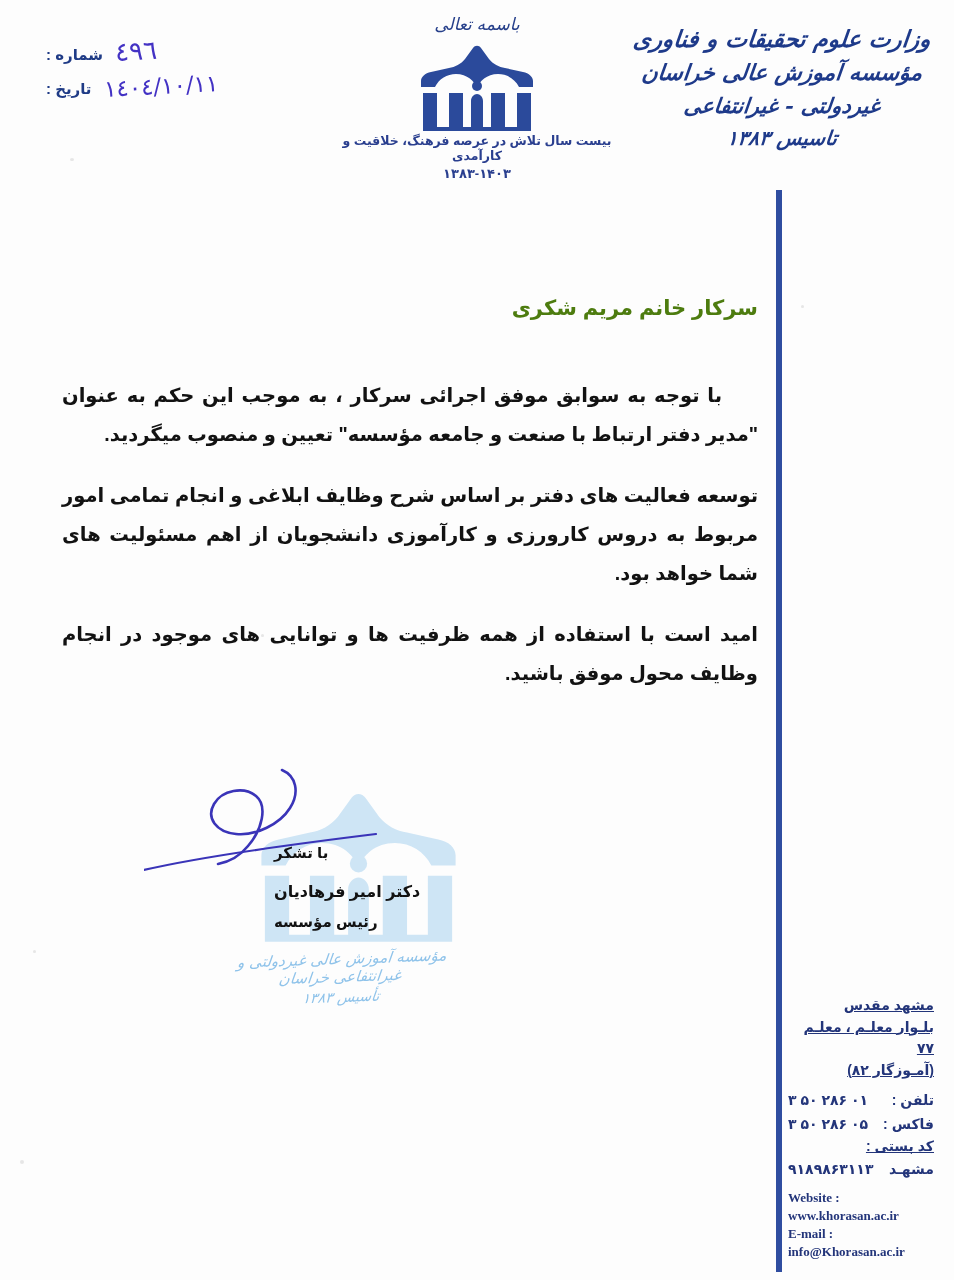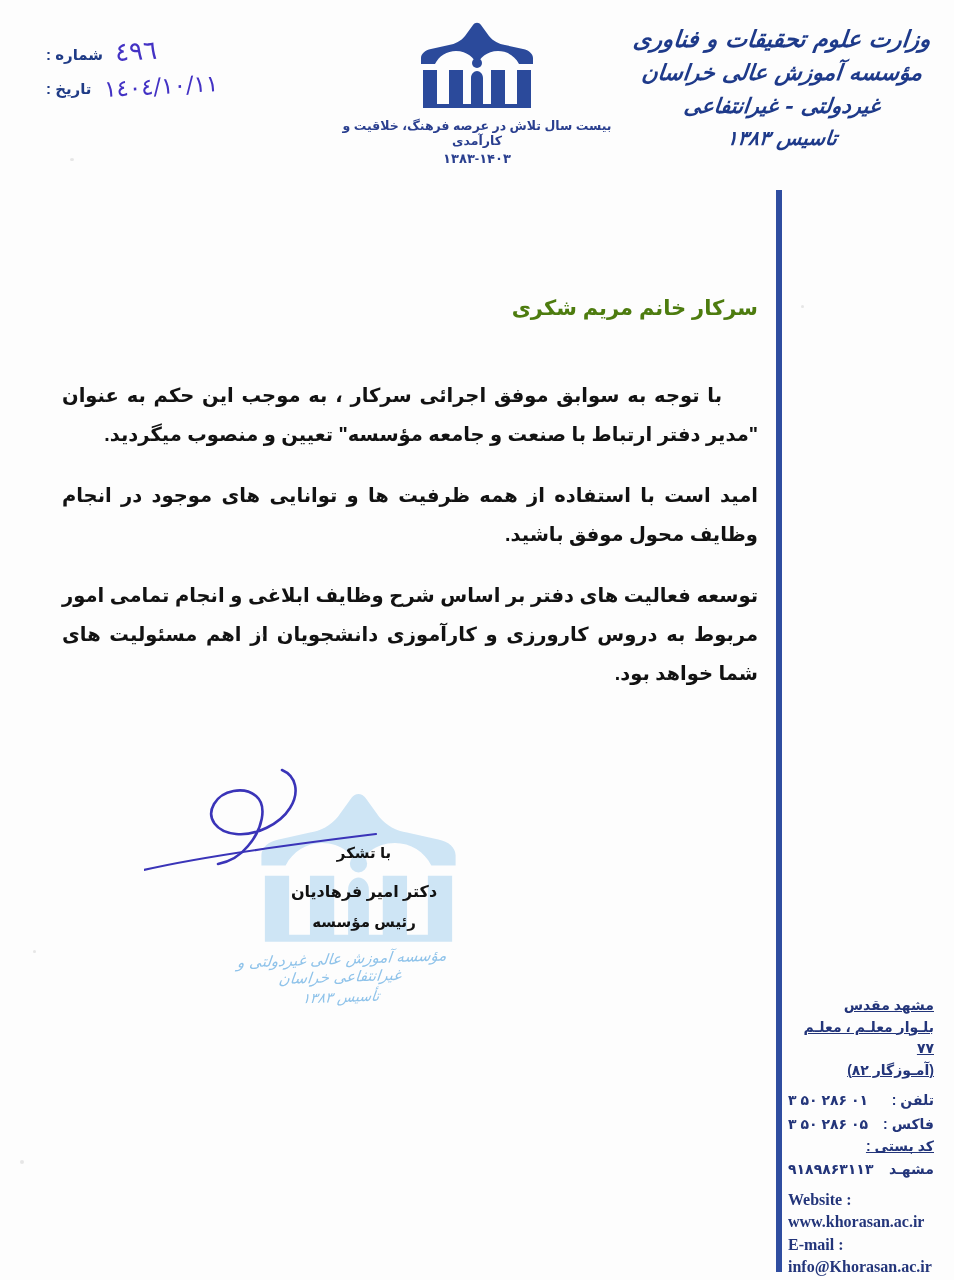--- a/index.html
+++ b/index.html
@@ -70,21 +70,21 @@
   .logo-mark {
     width: 124px;
     height: 96px;
     margin: 0 auto;
     display: block;
   }
   .slogan {
     font-size: 12.5px;
     font-weight: bold;
     color: #2a3f8f;
-    margin-top: 8px;
+    margin-top: 0;
     letter-spacing: 0.2px;
   }
   .slogan-years {
     font-size: 13px;
     font-weight: bold;
     color: #2a3f8f;
     margin-top: 3px;
     letter-spacing: 1px;
   }
 
@@ -171,21 +171,21 @@
     top: -4px;
     right: 40px;
     width: 300px;
     height: 140px;
   }
   .sign-text {
     position: absolute;
     top: 82px;
     right: 30px;
     width: 180px;
-    text-align: center;
+    text-align: left;
     color: #121212;
   }
   .sign-text div { font-weight: bold; }
   .st-1 { font-size: 15px; }
   .st-2 { font-size: 16px; margin-top: 20px; }
   .st-3 { font-size: 15px; margin-top: 12px; }
   .stamp-text {
     position: absolute;
     top: 188px;
     right: 8px;
@@ -242,21 +242,21 @@
   }
   .f-pair .val {
     direction: ltr;
     letter-spacing: 1px;
   }
   .f-gap { height: 7px; }
   .f-latin {
     direction: ltr;
     text-align: left;
     font-family: "Liberation Serif", serif;
-    font-size: 16px;
+    font-size: 13px;
     font-weight: bold;
     line-height: 1.4;
     color: #23357a;
   }
 
   
   .speck {
     position: absolute;
     background: #cfcfcf;
     border-radius: 50%;
@@ -273,20 +273,21 @@
       <span class="meta-value">٤٩٦</span>
       <span class="meta-label">شماره :</span>
     </div>
     <div class="meta-row">
       <span class="meta-value small">١٤٠٤/١٠/١١</span>
       <span class="meta-label">تاریخ :</span>
     </div>
   </div>
 
   <div class="logo-area">
+    <div class="basmala">باسمه تعالی</div>
     <svg class="logo-mark" viewBox="0 0 124 96">
       <path d="M6 44 C6 40 10 36 16 35 L34 31 C40 30 46 27 50 22 L58 11 C60 8 64 8 66 11 L74 22 C78 27 84 30 90 31 L108 35 C114 36 118 40 118 44 L118 50 L104 50 C100 42 92 37 83 37 C72 37 64 44 62 52 C60 44 52 37 41 37 C32 37 24 42 20 50 L6 50 Z" fill="#2b4a9b"></path>
       <path d="M8 56 L22 56 L22 90 L34 90 L34 56 L48 56 L48 90 L56 90 L56 64 C56 60 59 57 62 57 C65 57 68 60 68 64 L68 90 L76 90 L76 56 L90 56 L90 90 L102 90 L102 56 L116 56 L116 94 L8 94 Z" fill="#2b4a9b"></path>
       <circle cx="62" cy="49" r="5" fill="#2b4a9b"></circle>
     </svg>
     <div class="slogan">بیست سال تلاش در عرصه فرهنگ، خلاقیت و کارآمدی</div>
     <div class="slogan-years">۱۳۸۳-۱۴۰۳</div>
   </div>
 
   <div class="letterhead">
@@ -294,22 +295,22 @@
     <div class="lh-2">مؤسسه آموزش عالی خراسان</div>
     <div class="lh-3">غیردولتی - غیرانتفاعی</div>
     <div class="lh-4">تاسیس ۱۳۸۳</div>
   </div>
 
   <div class="vrule"></div>
 
   <div class="body-wrap">
     <div class="recipient">سرکار خانم مریم شکری</div>
     <div class="para indented">با توجه به سوابق موفق اجرائی سرکار ، به موجب این حکم به عنوان "مدیر دفتر ارتباط با صنعت و جامعه مؤسسه" تعیین و منصوب میگردید.</div>
+    <div class="para">توسعه فعالیت های دفتر بر اساس شرح وظایف ابلاغی و انجام تمامی امور مربوط به دروس کارورزی و کارآموزی دانشجویان از اهم مسئولیت های شما خواهد بود.</div>
     <div class="para">امید است با استفاده از همه ظرفیت ها و توانایی های موجود در انجام وظایف محول موفق باشید.</div>
-    <div class="para">توسعه فعالیت های دفتر بر اساس شرح وظایف ابلاغی و انجام تمامی امور مربوط به دروس کارورزی و کارآموزی دانشجویان از اهم مسئولیت های شما خواهد بود.</div>
   </div>
 
   <div class="sign-area">
     <svg class="watermark" viewBox="0 0 124 96">
       <path d="M6 44 C6 40 10 36 16 35 L34 31 C40 30 46 27 50 22 L58 11 C60 8 64 8 66 11 L74 22 C78 27 84 30 90 31 L108 35 C114 36 118 40 118 44 L118 50 L104 50 C100 42 92 37 83 37 C72 37 64 44 62 52 C60 44 52 37 41 37 C32 37 24 42 20 50 L6 50 Z" fill="#a9d2ef"></path>
       <path d="M8 56 L22 56 L22 90 L34 90 L34 56 L48 56 L48 90 L56 90 L56 64 C56 60 59 57 62 57 C65 57 68 60 68 64 L68 90 L76 90 L76 56 L90 56 L90 90 L102 90 L102 56 L116 56 L116 94 L8 94 Z" fill="#a9d2ef"></path>
       <circle cx="62" cy="49" r="5" fill="#a9d2ef"></circle>
     </svg>
 
     <svg class="sig-scribble" viewBox="0 0 300 140">

